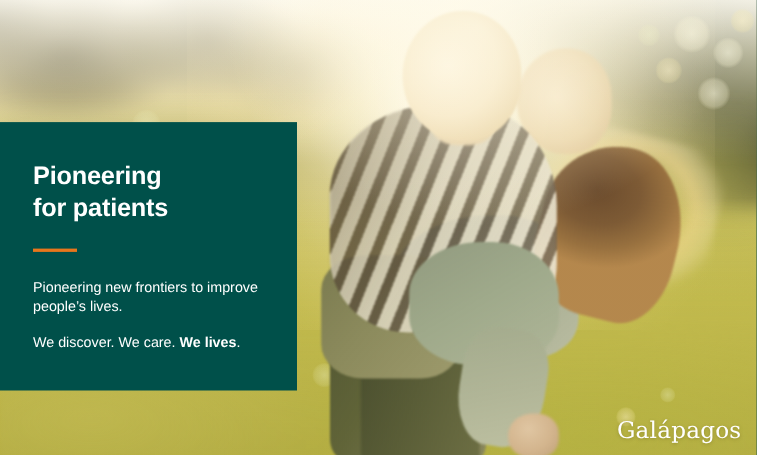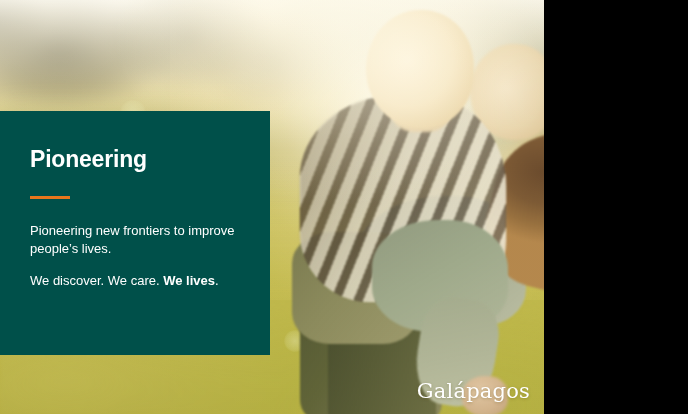--- a/index.html
+++ b/index.html
@@ -7,21 +7,21 @@
     margin: 0;
     padding: 0;
     background: #000;
   }
   body {
     font-family: "Liberation Sans", sans-serif;
   }
 
   #banner {
     position: relative;
-    width: 544px;
+    width: 688px;
     height: 414px;
     overflow: hidden;
     background: #0f766e;
   }
 
   
   .photo {
     position: absolute;
     inset: 0;
     overflow: hidden;
@@ -435,20 +435,21 @@
       <div class="fig-hand"></div>
     </div>
 
     <div class="layer-sunwash"></div>
     <div class="layer-tint"></div>
   </div>
 
   <div class="panel">
     <h1 class="panel-heading">
       <span>Pioneering</span><br>
+      <span>for patients</span>
     </h1>
 
     <div class="rule"></div>
 
     <div class="panel-body">
       <p>Pioneering new frontiers to improve people’s lives.</p>
       <p><span>We discover. We care. </span><b>We lives</b><span>.</span></p>
     </div>
   </div>
 

